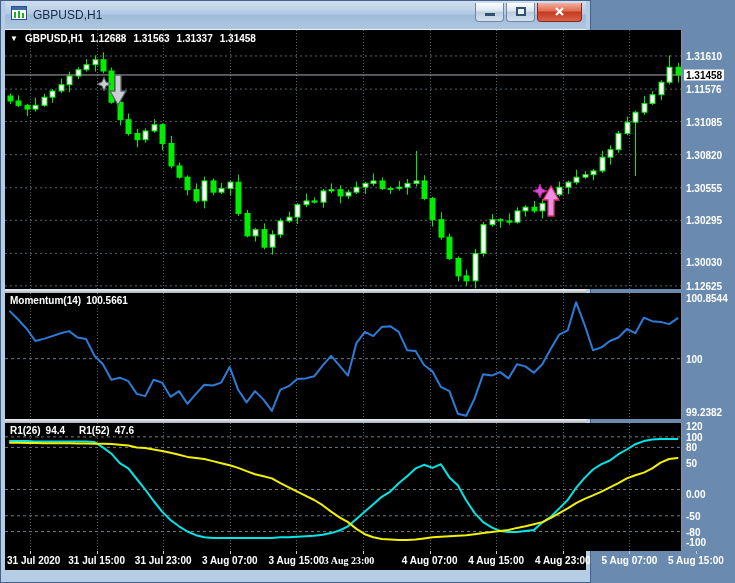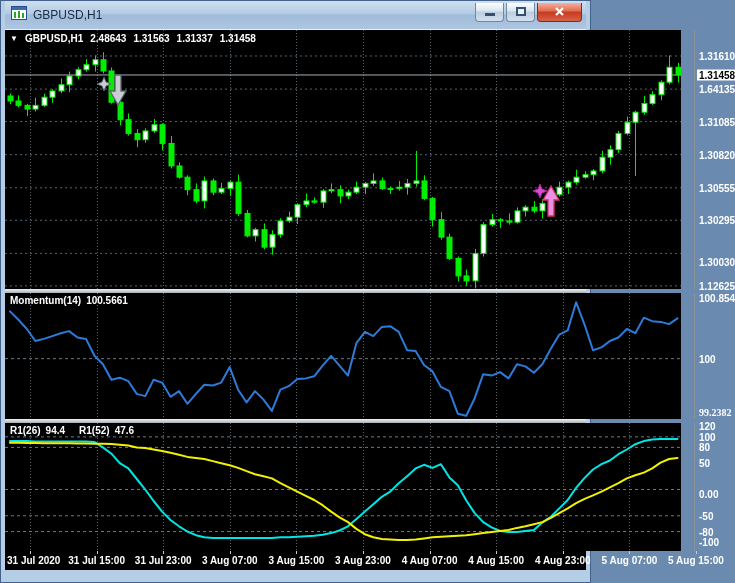--- a/index.html
+++ b/index.html
@@ -22,21 +22,21 @@
   .wbtn.closeb{width:45px;background:linear-gradient(180deg,#f4b0a0,#e06a4e 45%,#c43a20 50%,#d8614a);border-color:#8c2616;}
   .glyph-min{display:block;width:10px;height:3px;background:#33506f;margin-top:6px;}
   .glyph-max{display:block;width:10px;height:9px;border:2px solid #33506f;background:#e8f0f8;}
   .content{
     position:relative;height:541px;background:#000;
     border-top:1px solid #e9eff6;border-bottom:1px solid #48709e;
   }
   .panel{position:relative;display:flex;}
   .plot{position:relative;width:676px;background:#000;}
   .plot svg{display:block;}
-  .axis{position:relative;width:49px;background:#0c4a6e;border-left:1px solid #8a9298;margin-left:13px;}
+  .axis{position:relative;width:49px;background:#0c4a6e;border-left:1px solid #8a9298;}
   .axlbl{
     position:absolute;left:4px;transform:translateY(-50%);
     color:#fff;font-size:10px;font-weight:700;white-space:nowrap;line-height:11px;
   }
   .axlbl.hl{background:#fff;color:#000;left:2px;padding:0 2px;}
   .splitter{height:4px;background:linear-gradient(180deg,#eef1f4,#a8b0b8);}
   .timeaxis{position:relative;height:19px;background:#000;}
   .tick{position:absolute;top:0;width:1px;height:3px;background:#c8cdd2;}
   .tlbl{
     position:absolute;top:4px;transform:translateX(-50%);
@@ -272,29 +272,29 @@
               <path d="M 110,45 L 116,45 L 116,61 L 121,61 L 113,75 L 105,61 L 110,61 Z" fill="#c9cdd3" stroke="#5d636b" stroke-width="1.3"></path>
             </g>
             <g>
               <path d="M 535,154 L 537,159 L 542,161 L 537,163 L 535,168 L 533,163 L 528,161 L 533,159 Z" fill="#d44fd0" stroke="#b0209c"></path>
               <path d="M 543,186 L 549,186 L 549,170 L 554,170 L 546,156 L 538,170 L 543,170 Z" fill="#ef8fe3" stroke="#d12f6b" stroke-width="1.3"></path>
             </g>
           </svg>
         <div class="ohlc">
           <span class="dd">▼</span>
           <span>GBPUSD,H1</span>
-          <span>2.48643</span>
+          <span>1.12688</span>
           <span>1.31563</span>
           <span>1.31337</span>
           <span>1.31458</span>
         </div>
       </div>
       <div class="axis" id="ax-main">
           <div class="axlbl" style="top: 25.9875px;">1.31610</div>
-          <div class="axlbl" style="top: 59.0965px;">1.64135</div>
+          <div class="axlbl" style="top: 59.0965px;">1.11576</div>
           <div class="axlbl" style="top: 91.5808px;">1.31085</div>
           <div class="axlbl" style="top: 124.69px;">1.30820</div>
           <div class="axlbl" style="top: 157.799px;">1.30555</div>
           <div class="axlbl" style="top: 190.283px;">1.30295</div>
           <div class="axlbl" style="top: 232px;">1.30030</div>
           <div class="axlbl" style="top: 255.877px;">1.12625</div>
           <div class="axlbl hl" style="top: 44.9783px;">1.31458</div>
         </div>
     </div>
 
@@ -317,21 +317,21 @@
             <polyline points="5.0,18.4 13.4,26.8 21.9,36.0 30.3,48.0 38.8,45.9 47.3,43.1 55.7,40.2 64.1,38.1 72.6,44.5 81.0,45.9 89.5,62.8 97.9,71.3 106.4,86.8 114.8,84.7 123.3,88.2 131.8,100.9 140.2,103.1 148.6,86.8 157.1,89.6 165.5,103.8 174.0,98.1 182.4,110.8 190.9,100.9 199.3,91.8 207.8,92.5 216.2,89.6 224.7,74.1 233.1,96.7 241.6,109.4 250.0,98.1 258.5,106.6 266.9,117.9 275.4,96.7 283.8,93.2 292.3,86.1 300.8,85.4 309.2,83.3 317.6,72.7 326.1,62.8 334.5,72.7 343.0,82.6 351.4,50.1 359.9,38.8 368.3,43.1 376.8,33.9 385.2,33.2 393.7,38.8 402.1,57.2 410.6,57.9 419.0,72.0 427.5,78.4 435.9,93.9 444.4,98.1 452.8,120.7 461.3,122.8 469.7,105.2 478.2,81.2 486.6,82.6 495.1,79.1 503.5,85.4 512.0,71.3 520.4,73.4 528.9,79.8 537.3,71.3 545.8,55.8 554.3,41.6 562.7,37.4 571.1,9.2 579.6,31.8 588.0,57.2 596.5,54.4 604.9,48.0 613.4,44.5 621.8,36.0 630.3,40.2 638.8,24.7 647.2,28.2 655.6,28.9 664.1,31.1 672.5,25.4" fill="none" stroke="#2d7bd8" stroke-width="2" stroke-linejoin="round" stroke-linecap="round"></polyline>
           </svg>
         <div class="indlbl">
           <span>Momentum(14)</span>
           <span>100.5661</span>
         </div>
       </div>
       <div class="axis" id="ax-mom">
           <div class="axlbl" style="top: 5.33647px; text-align: center;">100.8544</div>
           <div class="axlbl" style="top: 65.6471px;">100</div>
-          <div class="axlbl" style="top: 119.421px; font-family: Liberation Serif, serif;">99.2382</div>
+          <div class="axlbl" style="top: 119.421px;">99.2382</div>
         </div>
     </div>
 
     <div class="splitter"></div>
 
     <div class="panel" style="height:128px">
       <div class="plot">
         <svg id="sv-osc" width="676" height="128">
             <line x1="25.5" y1="0" x2="25.5" y2="128" stroke="#56636d" stroke-dasharray="1,2"></line>
             <line x1="92.5" y1="0" x2="92.5" y2="128" stroke="#56636d" stroke-dasharray="1,2"></line>
@@ -376,21 +376,21 @@
         <div class="tlbl first" style="left: 2px;">31 Jul 2020</div>
         <div class="tick" style="left: 91.6px;"></div>
         <div class="tlbl" style="left: 91.6px;">31 Jul 15:00</div>
         <div class="tick" style="left: 158.2px;"></div>
         <div class="tlbl" style="left: 158.2px;">31 Jul 23:00</div>
         <div class="tick" style="left: 224.8px;"></div>
         <div class="tlbl" style="left: 224.8px;">3 Aug 07:00</div>
         <div class="tick" style="left: 291.4px;"></div>
         <div class="tlbl" style="left: 291.4px;">3 Aug 15:00</div>
         <div class="tick" style="left: 358px;"></div>
-        <div class="tlbl" style="left: 358px;">3 Aug 23:00</div>
+        <div class="tlbl" style="left: 344px; font-family: Liberation Serif, serif;">3 Aug 23:00</div>
         <div class="tick" style="left: 424.6px;"></div>
         <div class="tlbl" style="left: 424.6px;">4 Aug 07:00</div>
         <div class="tick" style="left: 491.2px;"></div>
         <div class="tlbl" style="left: 491.2px;">4 Aug 15:00</div>
         <div class="tick" style="left: 557.8px;"></div>
         <div class="tlbl" style="left: 557.8px;">4 Aug 23:00</div>
         <div class="tick" style="left: 624.4px;"></div>
         <div class="tlbl" style="left: 624.4px;">5 Aug 07:00</div>
         <div class="tick" style="left: 691px;"></div>
         <div class="tlbl" style="left: 691px;">5 Aug 15:00</div>

